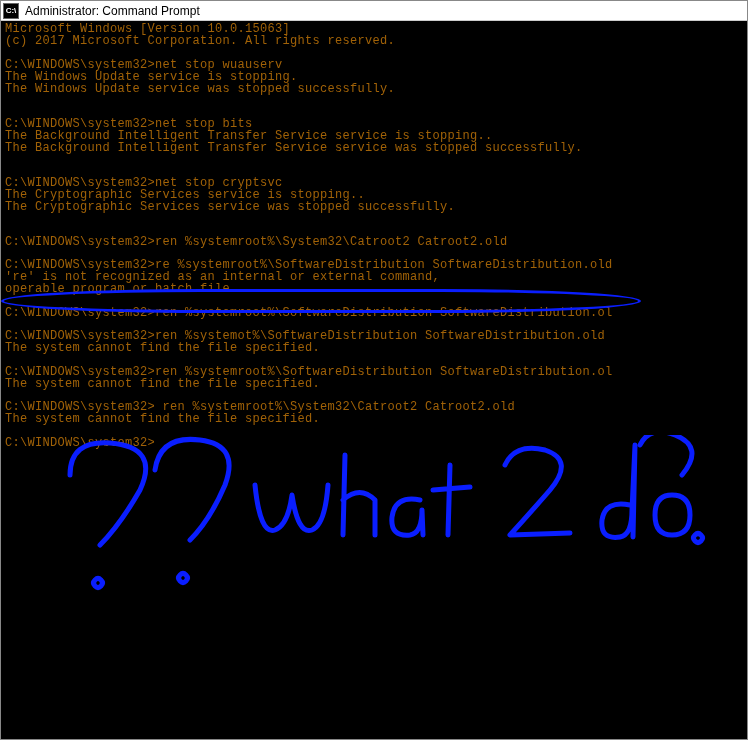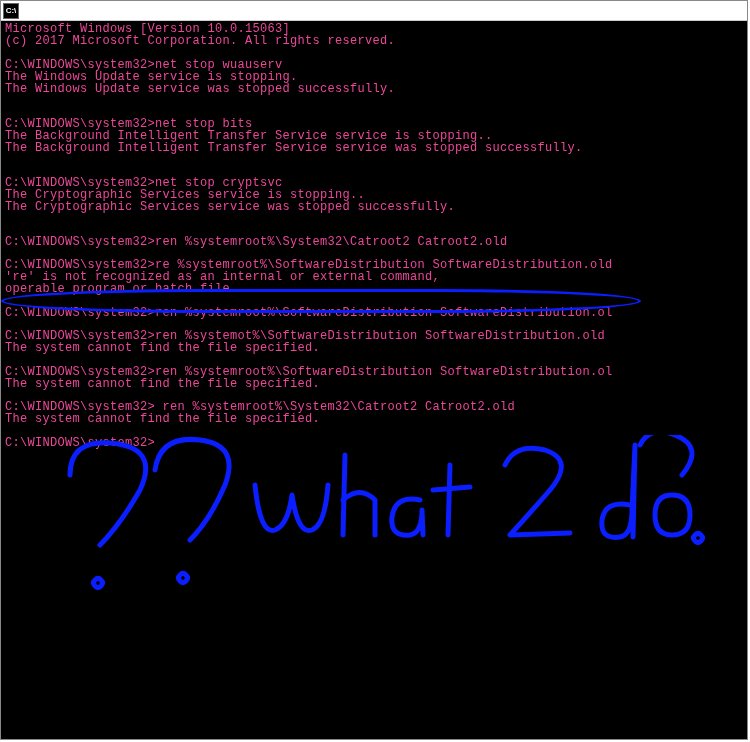--- a/index.html
+++ b/index.html
@@ -36,21 +36,21 @@
     display: flex;
     align-items: center;
     justify-content: center;
     color: #fff;
     font-size: 8px;
     font-weight: bold;
     border: 1px solid #666;
   }
   .console {
     background: #000;
-    color: #ec4899;
+    color: #a16207;
     width: 100%;
     height: calc(100% - 20px);
     padding: 2px 4px;
     font-size: 12px;
     line-height: 1.0;
     white-space: pre;
     font-family: 'Consolas', 'Courier New', monospace;
     position: relative;
     overflow: hidden;
   }
@@ -81,20 +81,21 @@
   }
 </style>
 </head>
 <body>
 
 <div class="window">
   <div class="title-bar">
     <div class="title-icon">
         <span>C:\</span>
       </div>
+    <span>Administrator: Command Prompt</span>
   </div>
   <div class="console" id="console"><span class="line">Microsoft Windows [Version 10.0.15063]</span><span class="line">(c) 2017 Microsoft Corporation. All rights reserved.</span><span class="line"></span><span class="line">C:\WINDOWS\system32&gt;net stop wuauserv</span><span class="line">The Windows Update service is stopping.</span><span class="line">The Windows Update service was stopped successfully.</span><span class="line"></span><span class="line"></span><span class="line">C:\WINDOWS\system32&gt;net stop bits</span><span class="line">The Background Intelligent Transfer Service service is stopping..</span><span class="line">The Background Intelligent Transfer Service service was stopped successfully.</span><span class="line"></span><span class="line"></span><span class="line">C:\WINDOWS\system32&gt;net stop cryptsvc</span><span class="line">The Cryptographic Services service is stopping..</span><span class="line">The Cryptographic Services service was stopped successfully.</span><span class="line"></span><span class="line"></span><span class="line">C:\WINDOWS\system32&gt;ren %systemroot%\System32\Catroot2 Catroot2.old</span><span class="line"></span><span class="line">C:\WINDOWS\system32&gt;re %systemroot%\SoftwareDistribution SoftwareDistribution.old</span><span class="line">'re' is not recognized as an internal or external command,</span><span class="line">operable program or batch file.</span><span class="line"></span><span class="line">C:\WINDOWS\system32&gt;ren %systemroot%\SoftwareDistribution SoftwareDistribution.ol</span><span class="line"></span><span class="line">C:\WINDOWS\system32&gt;ren %systemot%\SoftwareDistribution SoftwareDistribution.old</span><span class="line">The system cannot find the file specified.</span><span class="line"></span><span class="line">C:\WINDOWS\system32&gt;ren %systemroot%\SoftwareDistribution SoftwareDistribution.ol</span><span class="line">The system cannot find the file specified.</span><span class="line"></span><span class="line">C:\WINDOWS\system32&gt; ren %systemroot%\System32\Catroot2 Catroot2.old</span><span class="line">The system cannot find the file specified.</span><span class="line"></span><span class="line">C:\WINDOWS\system32&gt;</span></div>
 </div>
 
 <div class="annotation-layer">
   <div class="circle-highlight"></div>
   <svg class="handwriting" viewBox="0 0 650 170">
     <g stroke="#0a1eff" stroke-width="5" fill="none" stroke-linecap="round" stroke-linejoin="round">
 
       <path d="M10 40 Q10 5 50 8 Q100 12 80 55 Q60 90 40 110"></path>

